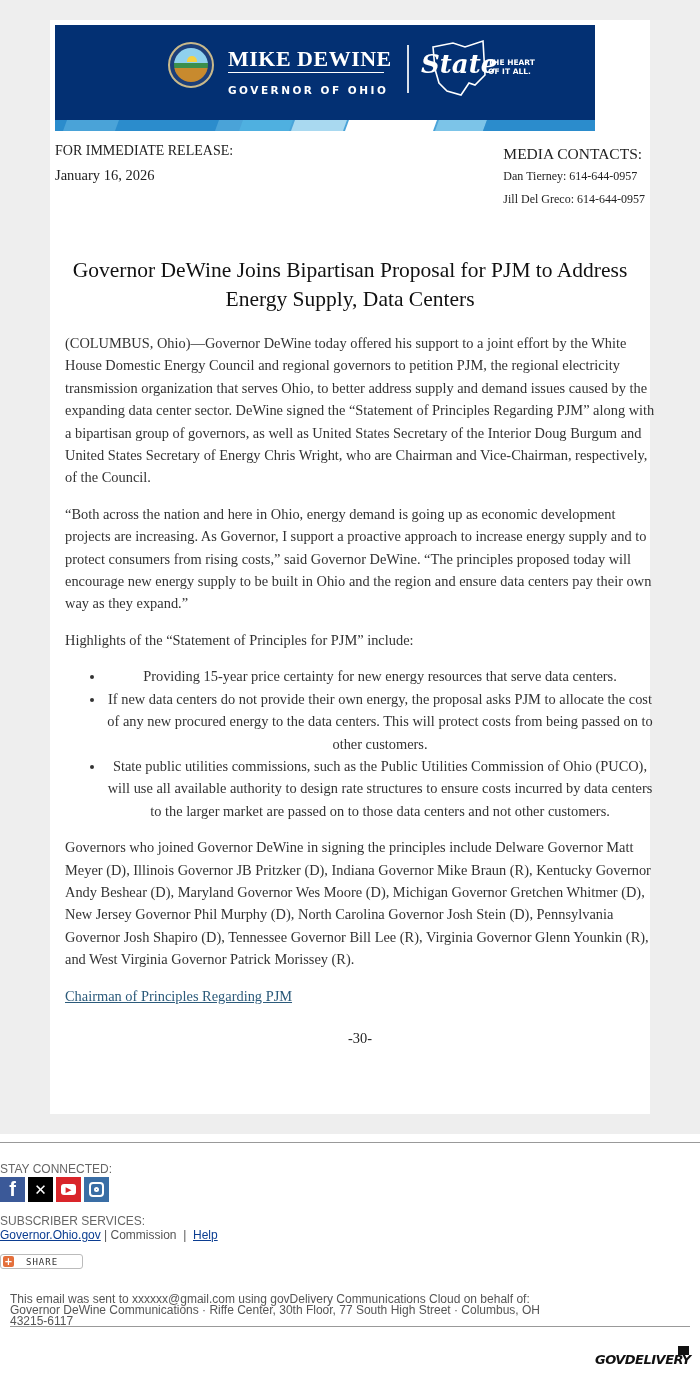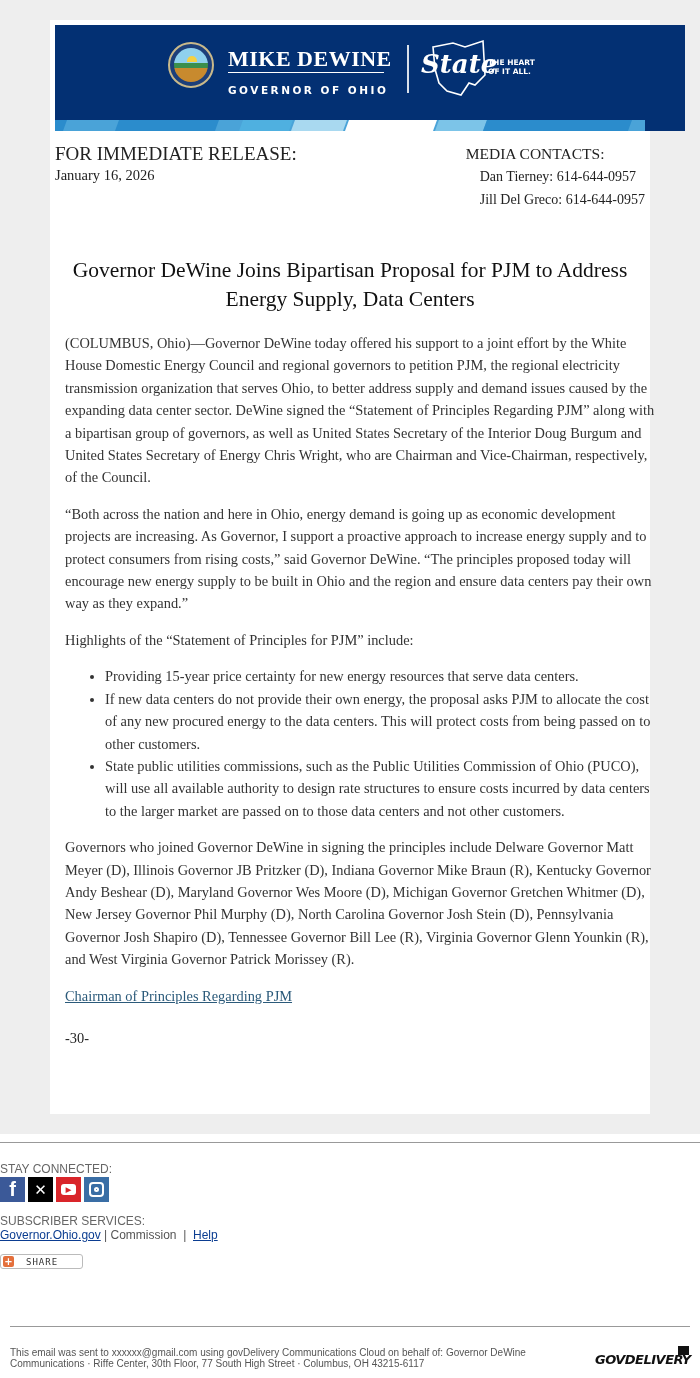--- a/index.html
+++ b/index.html
@@ -1,61 +1,61 @@
 <!DOCTYPE html>
 <html><head>
 <meta charset="utf-8">
 <style>
   * { box-sizing: border-box; }
   html, body { margin: 0; padding: 0; }
   body { width: 700px; height: 1378px; background: #ffffff; position: relative; overflow: hidden; }
   .gray-bg { position: absolute; left: 0; top: 0; width: 700px; height: 1134px; background: #eeeeee; }
   .card { position: absolute; left: 50px; top: 20px; width: 600px; height: 1094px; background: #ffffff; }
-  .banner { position: absolute; left: 5px; top: 5px; width: 630px; height: 106px; background: #033073; overflow: hidden; }
+  .banner { position: absolute; left: 5px; top: 5px; width: 540px; height: 106px; background: #033073; overflow: hidden; }
   .stripe { position: absolute; left: 0; bottom: 0; width: 590px; height: 11px; background: #4aa3d8; }
   .stripe div { position: absolute; top: 0; height: 11px; transform: skewX(-20deg); }
   .seal { position: absolute; left: 113px; top: 17px; width: 46px; height: 46px; border-radius: 50%; background: #1c3f7a; border: 2px solid #c9b98a; overflow: hidden; }
   .seal .sky { position: absolute; left: 4px; top: 4px; width: 34px; height: 34px; border-radius: 50%; background: linear-gradient(#8fd1ee 0 45%, #3b8f4c 45% 58%, #c88a2e 58% 100%); }
   .seal .sun { position: absolute; left: 17px; top: 12px; width: 10px; height: 6px; background: #f5d142; border-radius: 6px 6px 0 0; }
   .brand-name { position: absolute; left: 173px; top: 21px; color: #fff; font-family: "Liberation Serif", serif; font-size: 22px; letter-spacing: 0.5px; font-weight: bold; white-space: nowrap; }
   .brand-rule { position: absolute; left: 173px; top: 47px; width: 156px; height: 1px; background: #ffffff; }
   .brand-sub { position: absolute; left: 173px; top: 50px; color: #fff; font-family: "DejaVu Sans", sans-serif; font-size: 10.5px; font-weight: bold; letter-spacing: 2.5px; white-space: nowrap; margin-top: 9px; }
   .brand-divider { position: absolute; left: 352px; top: 20px; width: 2px; height: 48px; background: #ffffff; opacity: 0.85; }
   .ohio-outline { position: absolute; left: 370px; top: 14px; width: 65px; height: 60px; }
   .ohio-word { position: absolute; left: 366px; top: 24px; color: #fff; font-family: "DejaVu Serif", serif; font-style: italic; font-size: 26px; font-weight: bold; }
   .ohio-tag { position: absolute; left: 433px; top: 33px; color: #fff; font-family: "DejaVu Sans", sans-serif; font-size: 7.5px; font-weight: bold; line-height: 9px; }
 
   .serif { font-family: "Liberation Serif", serif; color: #222; }
-  .meta-left-label { position: absolute; left: 5px; top: 123px; font-size: 19px; }
+  .meta-left-label { position: absolute; left: 5px; top: 123px; font-size: 14px; }
   .meta-left-date { position: absolute; left: 5px; top: 147px; font-size: 14.5px; }
   .meta-right { position: absolute; right: 5px; top: 123px; text-align: left; }
   .meta-right .lab { font-size: 15.5px; line-height: 22px; }
-  .meta-right .c { font-size: 14px; line-height: 23px; margin-left: 14px; }
+  .meta-right .c { font-size: 12px; line-height: 23px; }
 
   .title { position: absolute; left: 5px; top: 236px; width: 590px; text-align: center; font-size: 21.5px; line-height: 29px; color: #111; }
   .body { position: absolute; left: 15px; top: 312px; width: 590px; font-size: 14.4px; line-height: 22.4px; color: #333; }
   .body p { margin: 0 0 14px 0; }
   .body ul { margin: 0 0 14px 0; padding-left: 40px; }
-  .body li { margin: 0; }
+  .body li { margin: 0; text-align: center; }
   .body a { color: #2b5a7a; text-decoration: underline; }
-  .end { text-align: left; color: #222; margin-top: 20px; }
+  .end { text-align: center; color: #222; margin-top: 20px; }
 
   .footer-line { position: absolute; left: 0; top: 1142px; width: 700px; height: 1px; background: #999; }
   .sans { font-family: "Liberation Sans", sans-serif; }
   .stay { position: absolute; left: 0; top: 1162px; font-size: 12px; color: #666; }
   .social { position: absolute; left: 0; top: 1177px; display: flex; gap: 3px; }
   .social div { width: 25px; height: 25px; display: flex; align-items: center; justify-content: center; color: #fff; font-family: "Liberation Sans", sans-serif; font-weight: bold; }
   .subsvc { position: absolute; left: 0; top: 1214px; font-size: 12px; color: #666; }
   .sublinks { position: absolute; left: 0; top: 1228px; font-size: 12px; color: #555; white-space: nowrap; }
   .sublinks a { color: #0b3d91; text-decoration: underline; }
   .share { position: absolute; left: 0; top: 1254px; width: 83px; height: 15px; border: 1px solid #bbb; border-radius: 3px; background: #fff; display: flex; align-items: center; }
   .share .ic { width: 11px; height: 11px; margin-left: 2px; background: #e46f3b; border-radius: 2px; color: #fff; font-size: 10px; line-height: 11px; text-align: center; font-family: "DejaVu Sans", sans-serif; font-weight: bold; }
   .share .lb { margin-left: 12px; font-family: "DejaVu Sans Mono", monospace; font-size: 9px; letter-spacing: 1px; color: #333; }
   .bottom-line { position: absolute; left: 10px; top: 1326px; width: 680px; height: 1px; background: #999; }
-  .sent { position: absolute; left: 10px; top: 1347px; width: 560px; font-size: 10px; line-height: 11px; color: #555; }
+  .sent { position: absolute; left: 10px; top: 1294px; width: 560px; font-size: 12px; line-height: 11px; color: #555; }
   .gd { position: absolute; left: 595px; top: 1352px; font-family: "DejaVu Sans", sans-serif; font-weight: bold; font-style: italic; font-size: 13px; color: #111; letter-spacing: -0.5px; }
   .gd-env { position: absolute; left: 678px; top: 1346px; width: 11px; height: 9px; background: #111; }
 </style>
 </head>
 <body>
 
 <div class="gray-bg"></div>
 
 <div class="card">
   <div class="banner">

